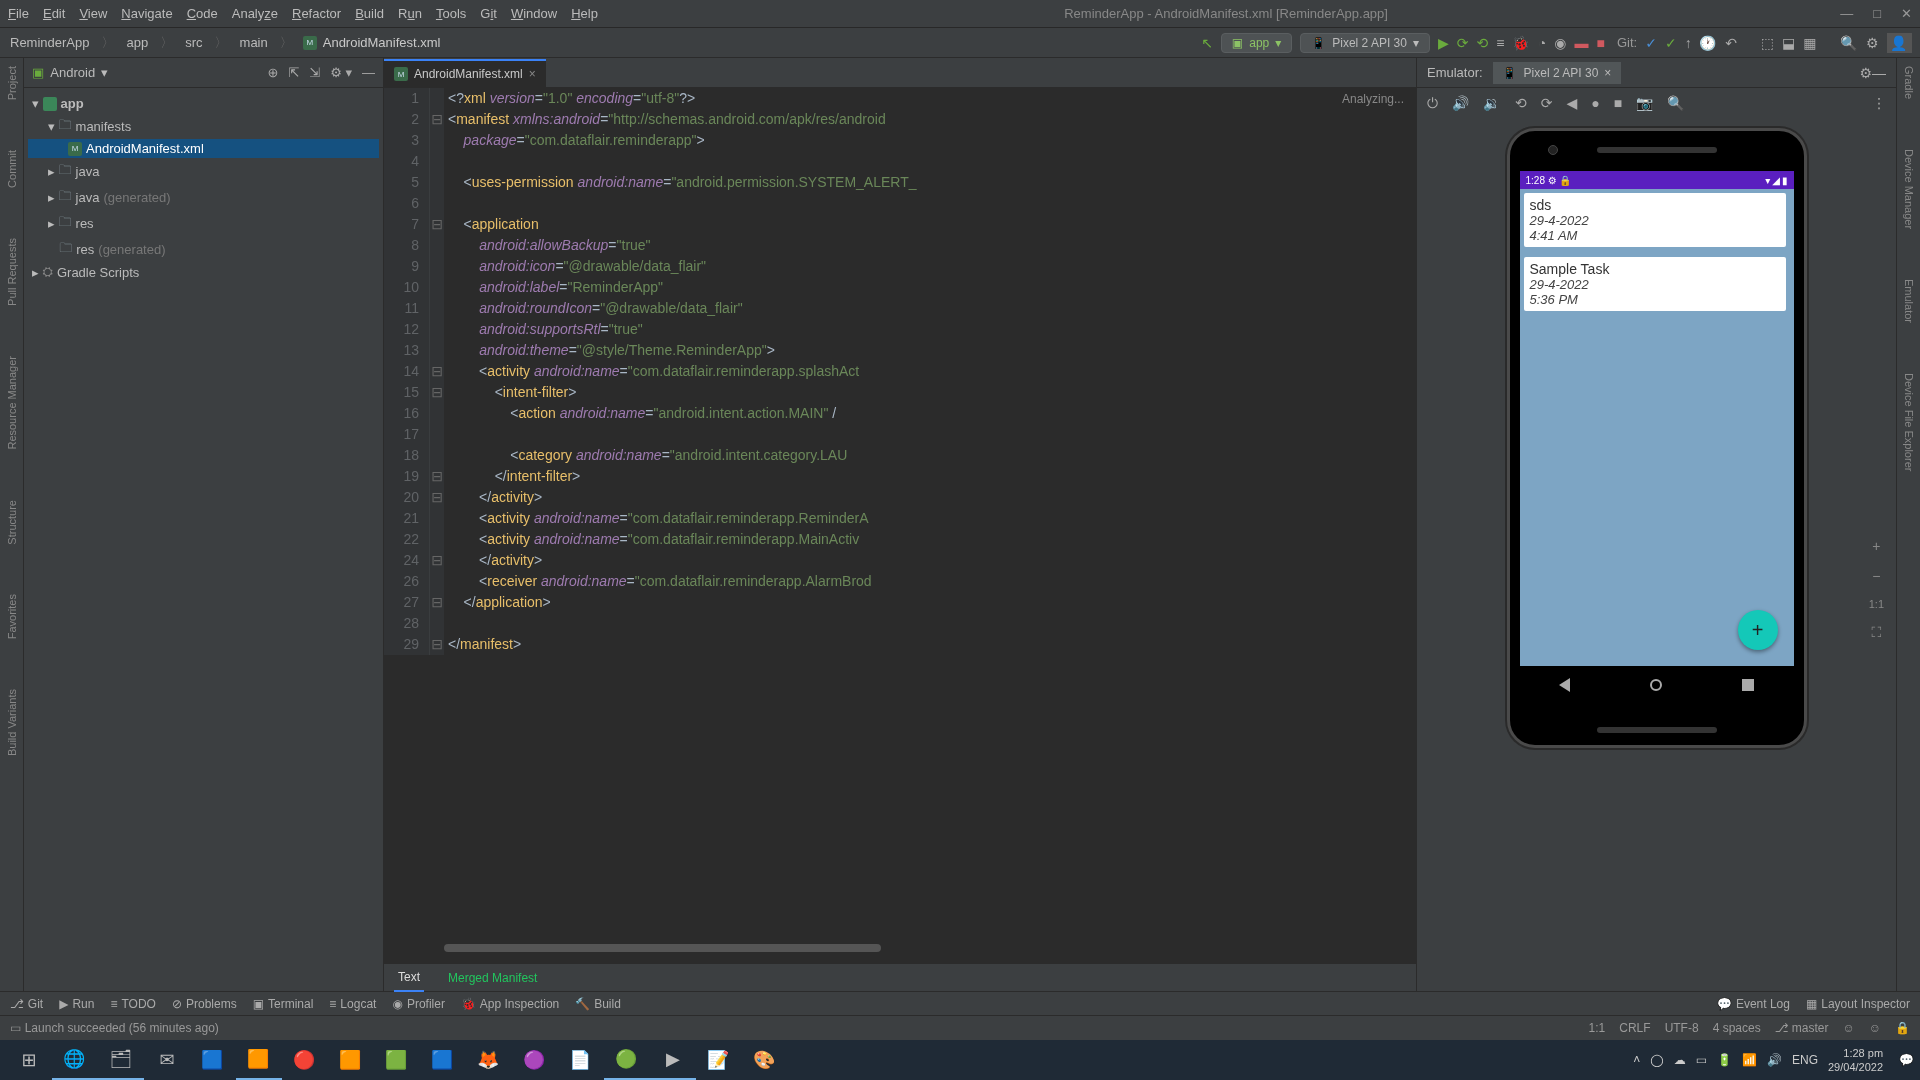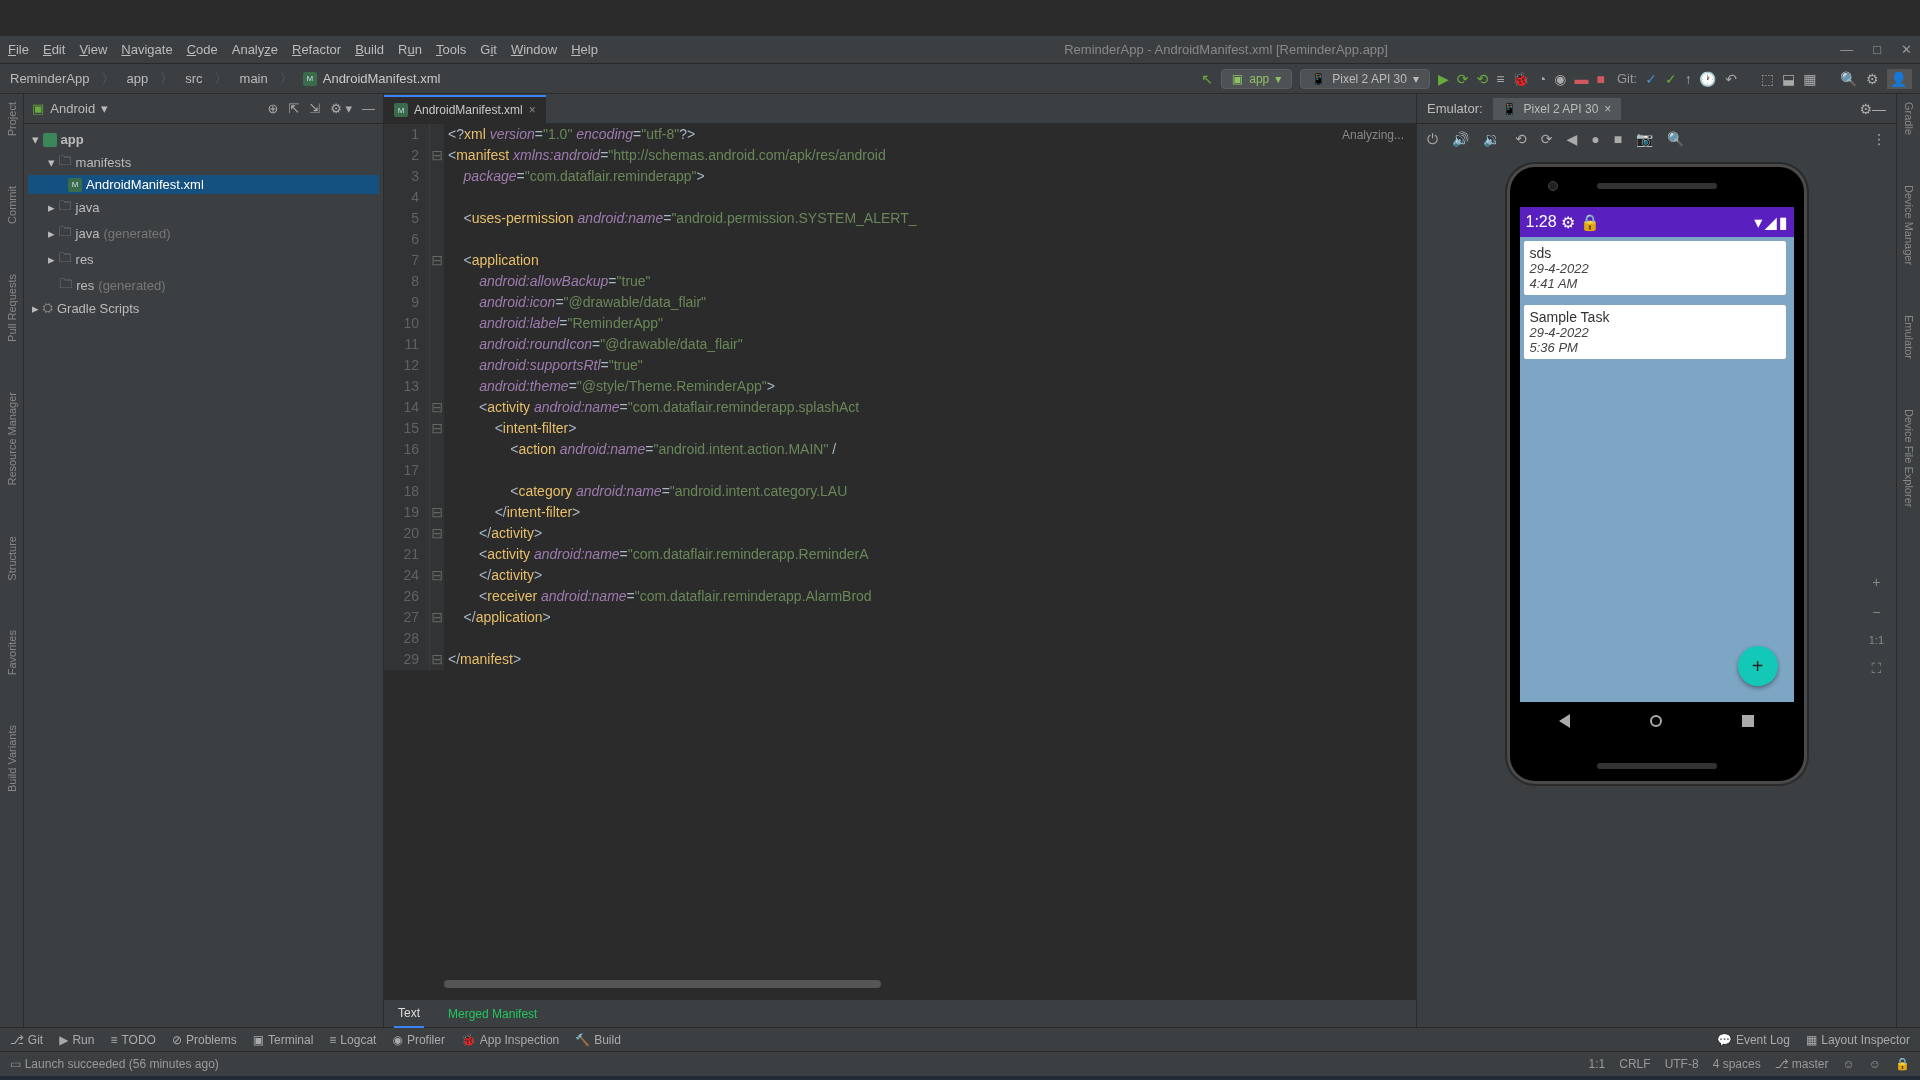--- a/index.html
+++ b/index.html
@@ -1,17 +1,17 @@
 <!DOCTYPE html>
 <html><head>
 <meta charset="utf-8">
 <style>
 * { margin:0; padding:0; box-sizing:border-box; font-family:"Segoe UI",Arial,sans-serif; }
 body { background:#2b2b2b; color:#bbb; width:1920px; height:1080px; overflow:hidden; font-size:13px; }
-.menubar { height:28px; background:#3c3f41; display:flex; align-items:center; padding:0 8px; color:#bbb; border-bottom:1px solid #282828;margin-top:36px; }
+.menubar { height:28px; background:#3c3f41; display:flex; align-items:center; padding:0 8px; color:#bbb; border-bottom:1px solid #282828; }
 .menubar .mi { margin-right:14px; cursor:pointer; }
 .menubar .mi u { text-decoration:underline; }
 .menubar .title { margin:0 auto; color:#888; }
 .winbtns { display:flex; gap:20px; color:#999; }
 .navbar { height:30px; background:#3c3f41; display:flex; align-items:center; padding:0 8px; border-bottom:1px solid #2b2b2b; }
 .crumb { display:flex; align-items:center; gap:4px; color:#bbb; }
 .crumb span { padding:0 2px; }
 .crumb .sep { color:#666; margin:0 4px; }
 .navbar .right { margin-left:auto; display:flex; align-items:center; gap:8px; }
 .pill { background:#4e5254; border:1px solid #5a5e60; border-radius:4px; padding:2px 10px; display:flex; align-items:center; gap:6px; font-size:12px; }
@@ -58,21 +58,21 @@
 .emulator { width:480px; background:#3c3f41; display:flex; flex-direction:column; border-left:1px solid #2b2b2b; }
 .em-head { height:30px; display:flex; align-items:center; padding:0 10px; border-bottom:1px solid #2b2b2b; }
 .em-head .etab { background:#515658; padding:4px 10px; margin-left:10px; display:flex; align-items:center; gap:6px; font-size:12px; }
 .em-tools { height:30px; display:flex; align-items:center; gap:14px; padding:0 10px; color:#aaa; font-size:14px; }
 .em-tools span:last-child { margin-left:auto; }
 .em-body { flex:1; display:flex; align-items:flex-start; justify-content:center; padding:10px 0 0 0; position:relative; }
 .phone { width:300px; height:620px; background:#000; border-radius:28px; border:3px solid #4a4a4a; position:relative; padding:40px 10px 10px 10px; box-shadow:0 0 0 2px #2a2a2a; }
 .phone .spk { position:absolute; top:16px; left:50%; transform:translateX(-50%); width:120px; height:6px; background:#333; border-radius:3px; }
 .phone .cam { position:absolute; top:14px; left:38px; width:10px; height:10px; background:#222; border-radius:50%; border:1px solid #444; }
 .screen { width:100%; height:495px; background:#7da5c4; display:flex; flex-direction:column; }
-.statusbar { height:30px; background:#5a1fbf; color:#fff; font-size:16px; display:flex; align-items:center; padding:0 6px; }
+.statusbar { height:18px; background:#5a1fbf; color:#fff; font-size:10px; display:flex; align-items:center; padding:0 6px; }
 .statusbar .r { margin-left:auto; display:flex; gap:2px; }
 .applist { flex:1; padding:4px 8px 0 4px; position:relative; }
 .card { background:#fff; border-radius:2px; padding:4px 6px; margin-bottom:10px; color:#222; }
 .card .tt { font-size:14px; color:#333; font-weight:500; }
 .card .dt { font-size:13px; font-style:italic; color:#444; }
 .fab { position:absolute; bottom:16px; right:16px; width:40px; height:40px; background:#14c8b8; border-radius:50%; display:flex; align-items:center; justify-content:center; color:#222; font-size:20px; box-shadow:0 2px 4px rgba(0,0,0,.4); }
 .navbtns { height:38px; display:flex; align-items:center; justify-content:space-around; color:#aaa; }
 .navbtns .sq { width:12px; height:12px; background:#aaa; }
 .navbtns .ci { width:12px; height:12px; border:2px solid #aaa; border-radius:50%; }
 .navbtns .tr { width:0; height:0; border-top:7px solid transparent; border-bottom:7px solid transparent; border-right:11px solid #aaa; }
@@ -305,20 +305,25 @@
           </div>
           <div class="gutline">
             <div class="gut">20</div>
             <div class="fold">⊟</div>
             <div class="txt"><span class="cc-punc">        &lt;/</span><span class="cc-tag">activity</span><span class="cc-punc">&gt;</span></div>
           </div>
           <div class="gutline">
             <div class="gut">21</div>
             <div class="fold"></div>
             <div class="txt"><span class="cc-punc">        &lt;</span><span class="cc-tag">activity</span><span class="cc-punc"> </span><span class="cc-attr">android:name</span><span class="cc-punc">=</span><span class="cc-str">"com.dataflair.reminderapp.ReminderA</span></div>
+          </div>
+          <div class="gutline">
+            <div class="gut">22</div>
+            <div class="fold"></div>
+            <div class="txt"><span class="cc-punc">        &lt;</span><span class="cc-tag">activity</span><span class="cc-punc"> </span><span class="cc-attr">android:name</span><span class="cc-punc">=</span><span class="cc-str">"com.dataflair.reminderapp.MainActiv</span></div>
           </div>
           <div class="gutline">
             <div class="gut">24</div>
             <div class="fold">⊟</div>
             <div class="txt"><span class="cc-punc">        &lt;/</span><span class="cc-tag">activity</span><span class="cc-punc">&gt;</span></div>
           </div>
           <div class="gutline">
             <div class="gut">26</div>
             <div class="fold"></div>
             <div class="txt"><span class="cc-punc">        &lt;</span><span class="cc-tag">receiver</span><span class="cc-punc"> </span><span class="cc-attr">android:name</span><span class="cc-punc">=</span><span class="cc-str">"com.dataflair.reminderapp.AlarmBrod</span></div>

